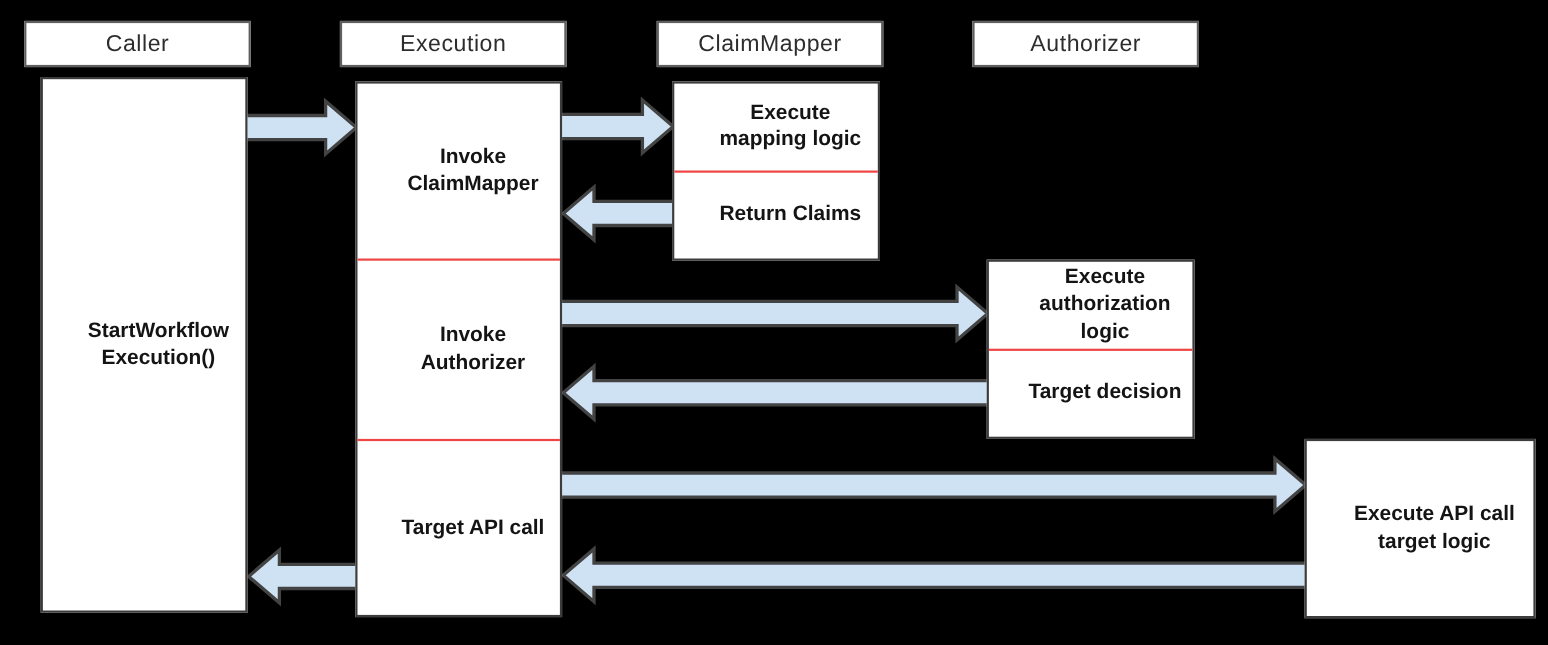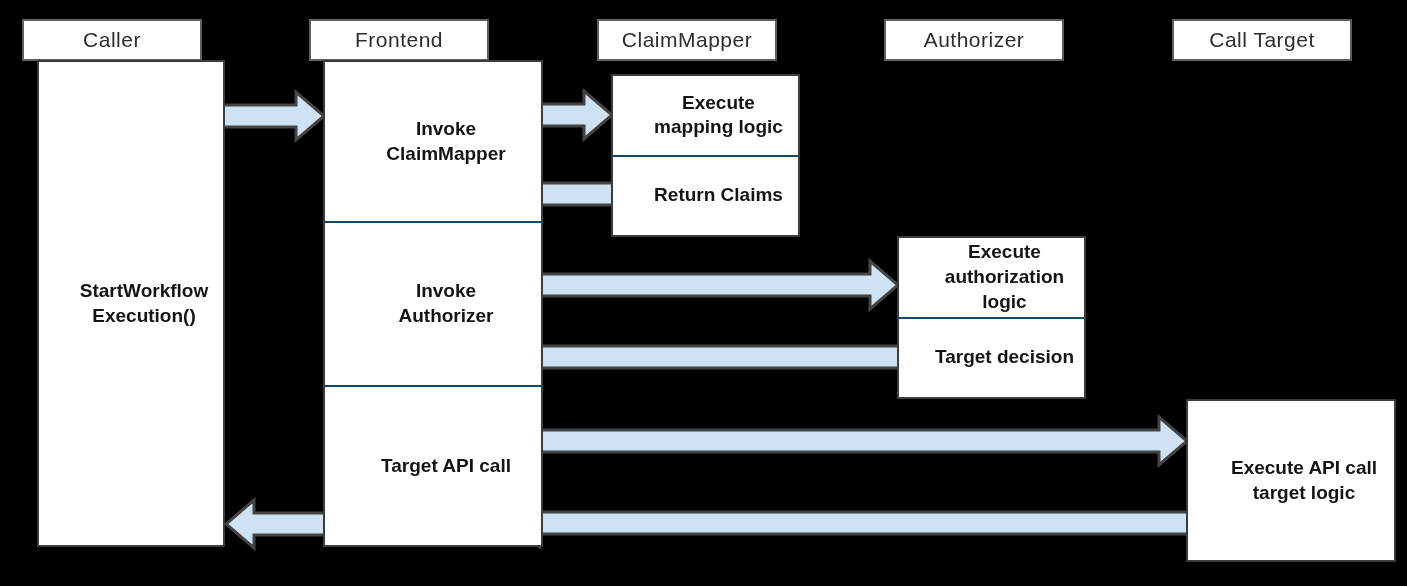--- a/index.html
+++ b/index.html
@@ -18,21 +18,21 @@
   .arrows {
     position: absolute;
     left: 0; top: 0;
     width: 1407px;
     height: 586px;
     z-index: 1;
   }
   .lane-header {
     position: absolute;
     top: 19px;
-    width: 180px;
+    width: 206px;
     height: 42px;
     background: #ffffff;
     border: 2px solid #5f5f5f;
     box-sizing: border-box;
     display: flex;
     align-items: center;
     justify-content: center;
     z-index: 2;
     font-size: 21px;
     letter-spacing: 0.5px;
@@ -54,21 +54,21 @@
     justify-content: center;
     text-align: center;
     font-weight: bold;
     font-size: 19px;
     line-height: 1.3;
     color: #141414;
     white-space: pre-line;
     padding-left: 26px;
   }
   .section + .section {
-    border-top: 2px solid #0c4a6e;
+    border-top: 2px solid #ef4444;
   }
   
   .sec-h1 { flex: 0 0 159px; }
   .sec-h2 { flex: 0 0 162px; }
   .sec-h3 { flex: 1 1 auto; }
 </style>
 </head>
 <body>
 
 <div class="stage">
@@ -89,38 +89,35 @@
 
     <path d="M1195,512 L540,512 L540,499 L512,523 L540,547 L540,534 L1195,534 Z" stroke-width="3" fill="#cfe2f3" stroke="#434343"></path>
 
     <path d="M332,513 L254,513 L254,500 L226,524 L254,548 L254,535 L332,535 Z" stroke-width="3" fill="#cfe2f3" stroke="#434343"></path>
   </svg>
 
   <div class="lane-header" style="left:22px">
     <span>Caller</span>
   </div>
   <div class="lane-header" style="left:309px">
-    <span>Frontend</span>
+    <span>Execution</span>
   </div>
   <div class="lane-header" style="left:597px">
     <span>ClaimMapper</span>
   </div>
   <div class="lane-header" style="left:884px">
     <span>Authorizer</span>
   </div>
-  <div class="lane-header" style="left:1172px">
-    <span>Call Target</span>
-  </div>
 
-  <div class="activation" style="left:37px; top:60px; width:188px; height:487px">
+  <div class="activation" style="left:37px; top:70px; width:188px; height:487px">
     <div class="section">StartWorkflow
 Execution()</div>
   </div>
 
-  <div class="activation" style="left:323px; top:60px; width:220px; height:487px">
+  <div class="activation" style="left:323px; top:74px; width:188px; height:487px">
     <div class="section sec-h1">Invoke
 ClaimMapper</div>
     <div class="section sec-h2">Invoke
 Authorizer</div>
     <div class="section sec-h3">Target API call</div>
   </div>
 
   <div class="activation" style="left:611px; top:74px; width:189px; height:163px">
     <div class="section">Execute
 mapping logic</div>

